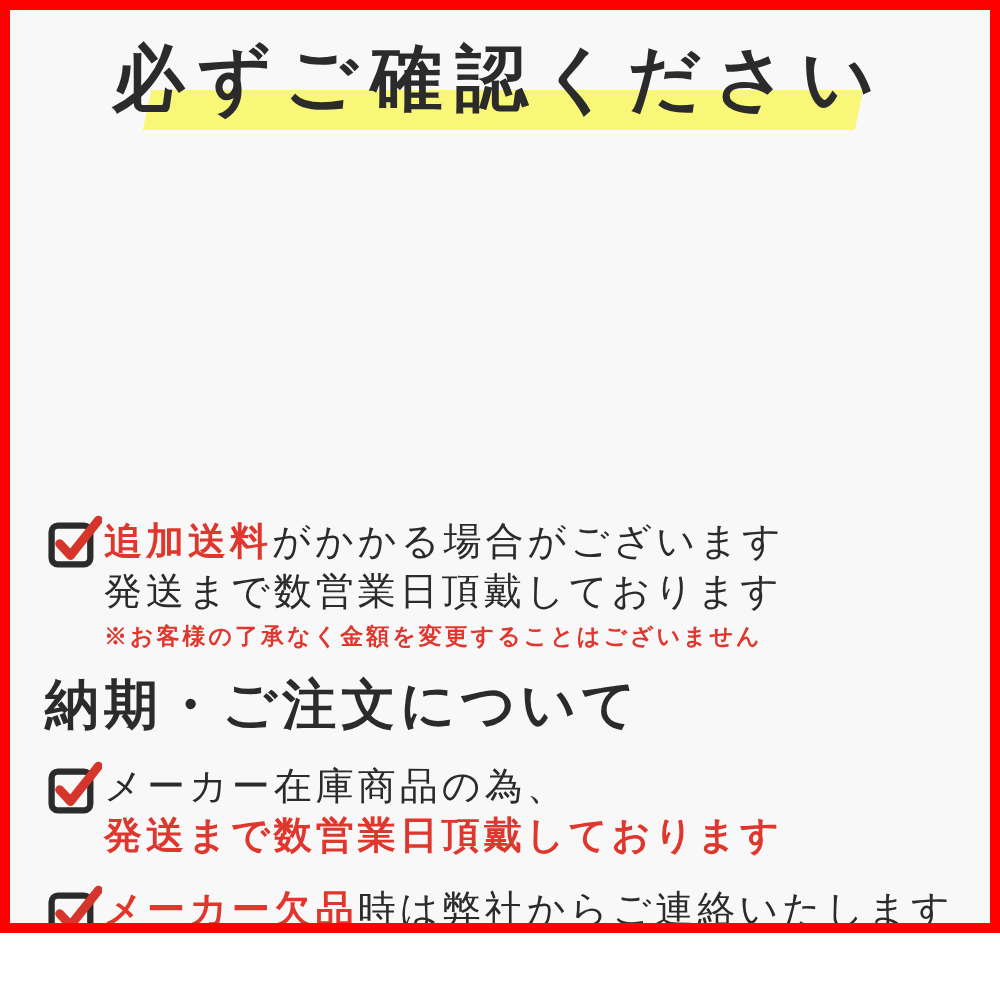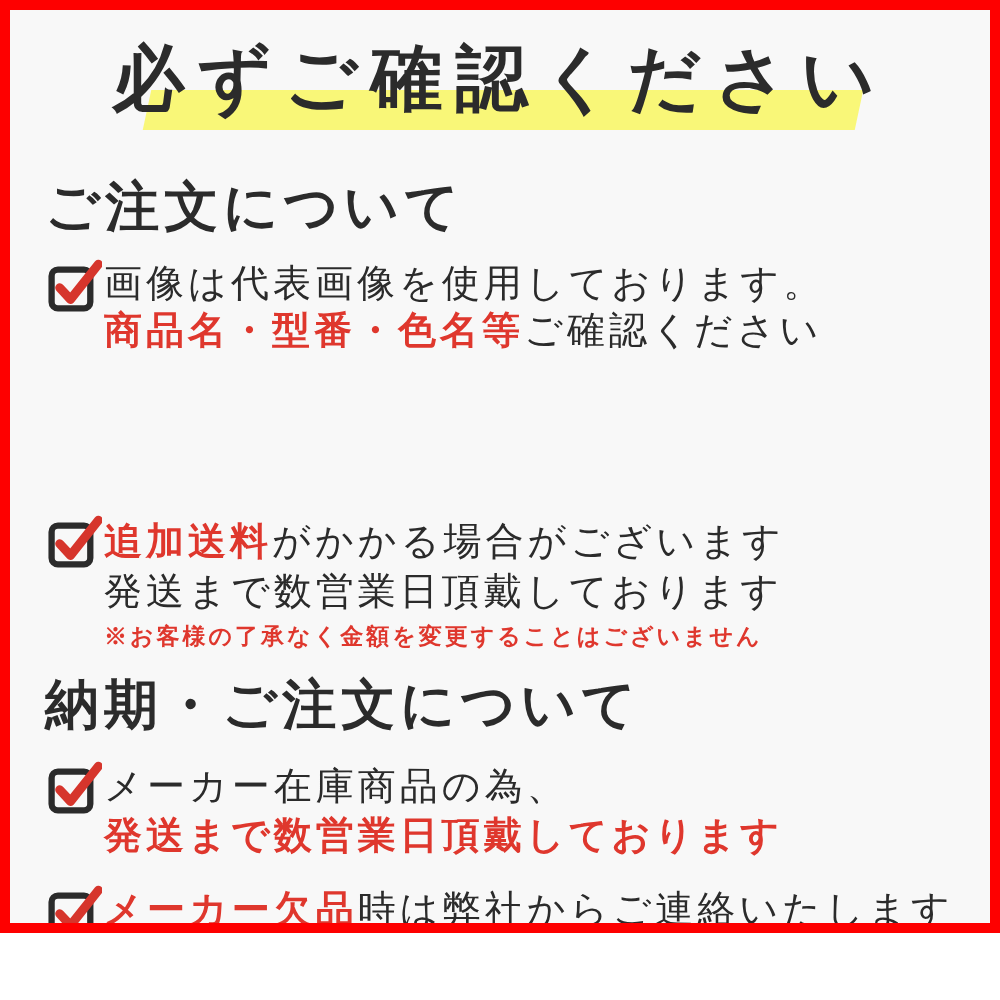--- a/index.html
+++ b/index.html
@@ -94,34 +94,21 @@
 </head>
 <body>
 
 <div class="page">
 
   <div class="frame"></div>
 
   <div class="title-band"></div>
   <div class="title">必ずご確認ください</div>
 
-  <div class="heading h1">ご注文について</div>
 
-  <div class="item i1">
-    <svg class="cb" viewBox="0 0 60 60" aria-hidden="true">
-      <rect x="4" y="13" width="43" height="43" rx="7" fill="none" stroke="#2b2b2b" stroke-width="7"></rect>
-      <path d="M13 33 L25 46 L56 7" fill="none" stroke="#d6352c" stroke-width="10" stroke-linecap="round" stroke-linejoin="round"></path>
-    </svg>
-    <div class="txt">
-      <div class="line"><span class="seg-black">画像は代表画像を使用しております。</span></div>
-      <div class="line">
-        <span class="seg-red">商品名・型番・色名等</span><span class="seg-black">ご確認ください</span>
-      </div>
-    </div>
-  </div>
 
 
   <div class="item i3">
     <svg class="cb" viewBox="0 0 60 60" aria-hidden="true">
       <rect x="4" y="13" width="43" height="43" rx="7" fill="none" stroke="#2b2b2b" stroke-width="7"></rect>
       <path d="M13 33 L25 46 L56 7" fill="none" stroke="#d6352c" stroke-width="10" stroke-linecap="round" stroke-linejoin="round"></path>
     </svg>
     <div class="txt">
       <div class="line">
         <span class="seg-red">追加送料</span><span class="seg-black">がかかる場合がございます</span>

